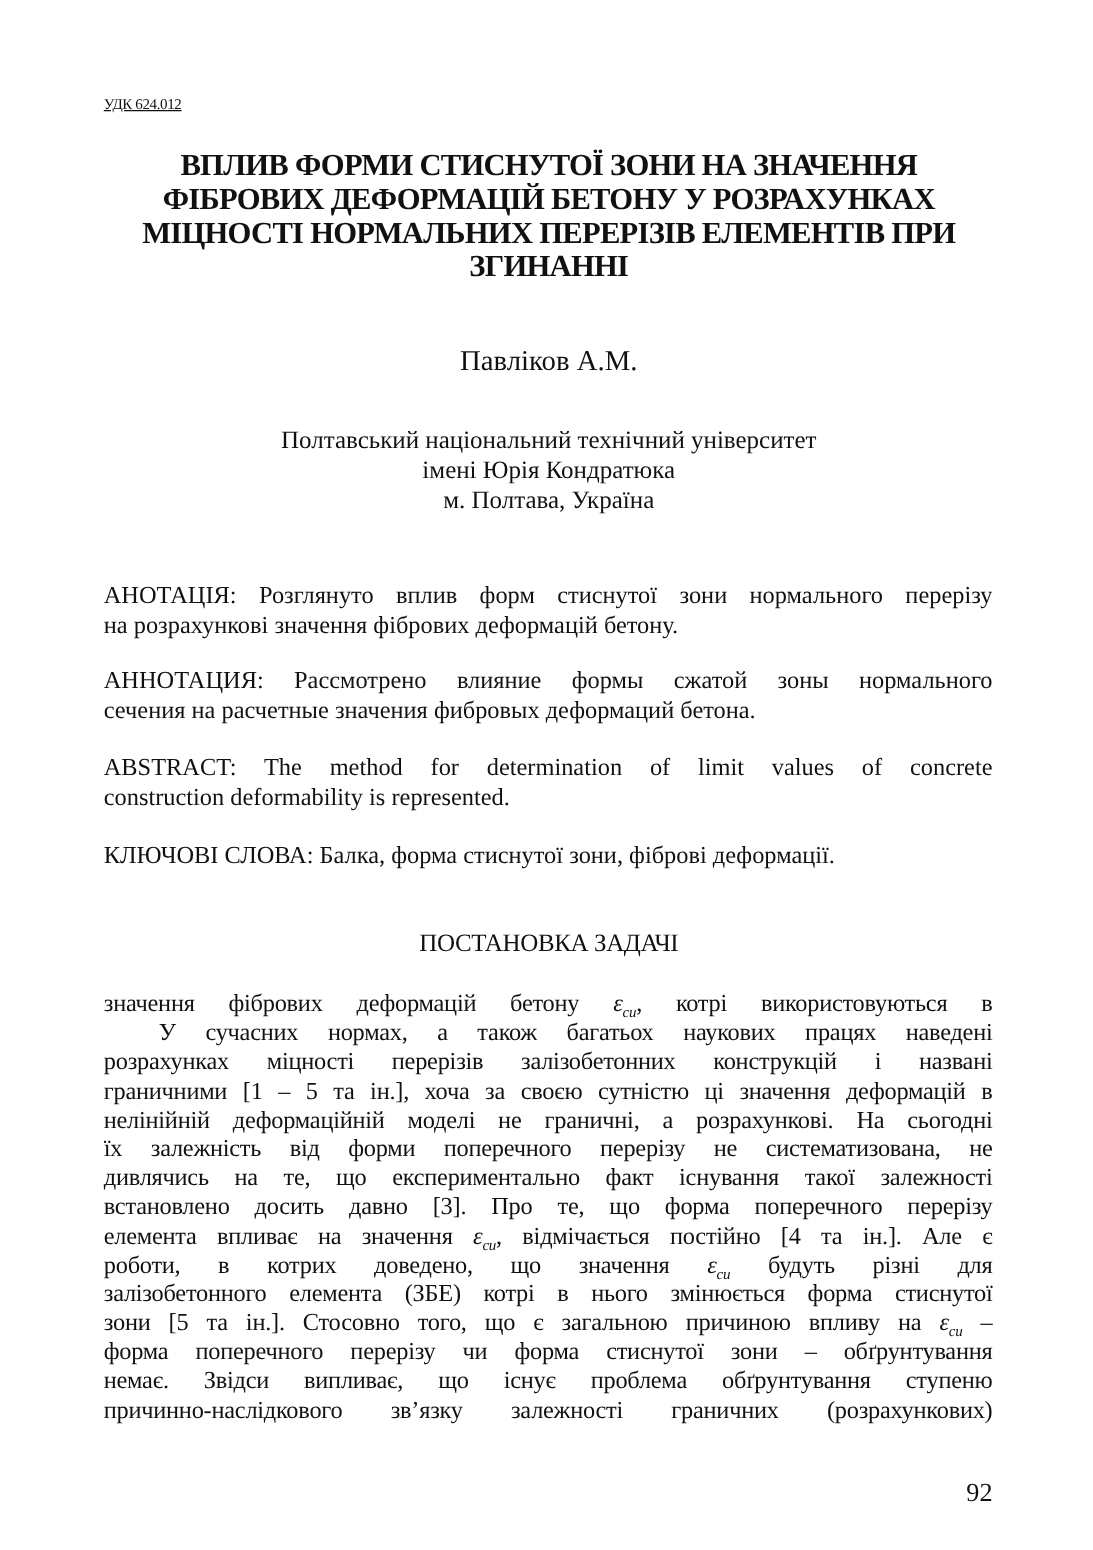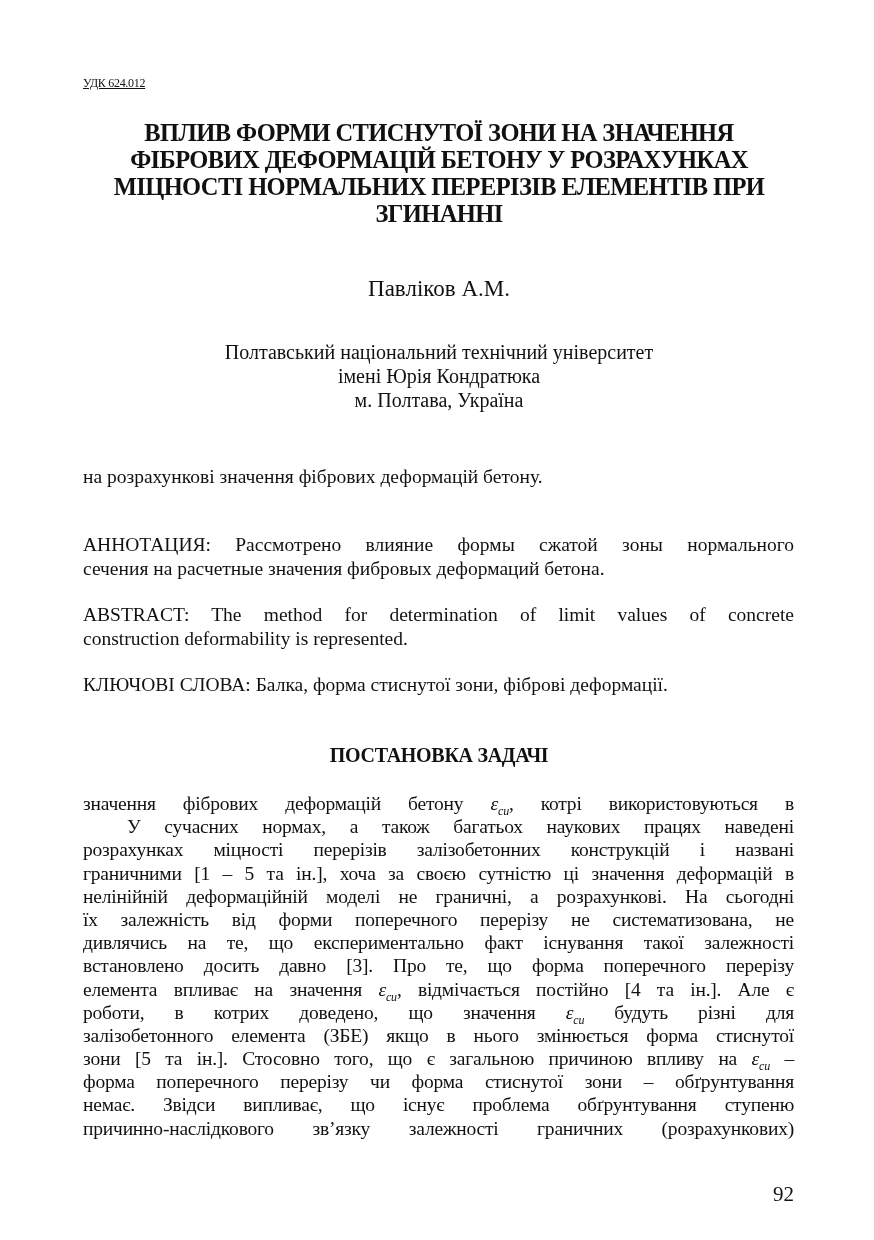--- a/index.html
+++ b/index.html
@@ -9,21 +9,21 @@
     .udk { left: 83px; top: 76px; font-size: 12px; letter-spacing: -0.3px; text-decoration: underline; }
     .title { left: 84px; width: 710px; top: 119px; text-align: center; font-weight: bold;
              font-size: 24.5px; line-height: 27px; letter-spacing: -0.6px; }
     .title div { white-space: nowrap; }
     .author { left: 84px; width: 710px; top: 276px; text-align: center; font-size: 23px; }
     .affil { left: 84px; width: 710px; top: 324px; text-align: center; font-size: 20px; line-height: 24px; margin-top: 16px; }
     .para { left: 83px; width: 711px; font-size: 19.5px; line-height: 24px; }
     .jl { display: block; text-align: justify; text-align-last: justify; white-space: nowrap; height: 24px; }
     .ll { display: block; text-align: left; white-space: nowrap; height: 24px; }
     .jl.indent { padding-left: 44px; }
-    .section { left: 84px; width: 710px; top: 744px; text-align: center; font-weight: bold; font-size: 20px; letter-spacing: -0.3px; }
+    .section { left: 84px; width: 710px; top: 744px; text-align: center; font-weight: normal; font-size: 20px; letter-spacing: -0.3px; }
     .body-text { left: 83px; width: 711px; top: 792px; font-size: 19.5px; line-height: 23.2px; letter-spacing: -0.2px; }
     .body-text .jl, .body-text .ll { height: 23.2px; }
     .jl > span { display: inline; }
     .eps { font-style: italic; }
     .eps sub { font-size: 12px; font-style: italic; }
     .pageno { left: 84px; width: 710px; top: 1182px; text-align: right; font-size: 21px; }
   </style>
 </head>
 <body>
 
@@ -38,20 +38,21 @@
 
 <div class="abs author">Павліков А.М.</div>
 
 <div class="abs affil">
   <div>Полтавський національний технічний університет</div>
   <div>імені Юрія Кондратюка</div>
   <div>м. Полтава, Україна</div>
 </div>
 
 <div class="abs para" style="top:465px;">
+  <span class="jl">АНОТАЦІЯ: Розглянуто вплив форм стиснутої зони нормального перерізу</span>
   <span class="ll">на розрахункові значення фібрових деформацій бетону.</span>
 </div>
 
 <div class="abs para" style="top:533px;">
   <span class="jl">АННОТАЦИЯ: Рассмотрено влияние формы сжатой зоны нормального</span>
   <span class="ll">сечения на расчетные значения фибровых деформаций бетона.</span>
 </div>
 
 <div class="abs para" style="top:603px;">
   <span class="jl">ABSTRACT: The method for determination of limit values of concrete</span>
@@ -68,20 +69,20 @@
     <span class="jl"><span>значення фібрових деформацій бетону </span><span class="eps"><span>ε</span><sub>cu</sub></span><span>, котрі використовуються в</span></span>
     <span class="jl indent">У сучасних нормах, а також багатьох наукових працях наведені</span>
     <span class="jl">розрахунках міцності перерізів залізобетонних конструкцій і названі</span>
     <span class="jl">граничними [1 – 5 та ін.], хоча за своєю сутністю ці значення деформацій в</span>
     <span class="jl">нелінійній деформаційній моделі не граничні, а розрахункові. На сьогодні</span>
     <span class="jl">їх залежність від форми поперечного перерізу не систематизована, не</span>
     <span class="jl">дивлячись на те, що експериментально факт існування такої залежності</span>
     <span class="jl">встановлено досить давно [3]. Про те, що форма поперечного перерізу</span>
     <span class="jl"><span>елемента впливає на значення </span><span class="eps"><span>ε</span><sub>cu</sub></span><span>, відмічається постійно [4 та ін.]. Але є</span></span>
     <span class="jl"><span>роботи, в котрих доведено, що значення </span><span class="eps"><span>ε</span><sub>cu</sub></span><span> будуть різні для</span></span>
-    <span class="jl">залізобетонного елемента (ЗБЕ) якщо в нього змінюється форма стиснутої</span>
+    <span class="jl">залізобетонного елемента (ЗБЕ) котрі в нього змінюється форма стиснутої</span>
     <span class="jl"><span>зони [5 та ін.]. Стосовно того, що є загальною причиною впливу на </span><span class="eps"><span>ε</span><sub>cu</sub></span><span> –</span></span>
     <span class="jl">форма поперечного перерізу чи форма стиснутої зони – обґрунтування</span>
     <span class="jl">немає. Звідси випливає, що існує проблема обґрунтування ступеню</span>
     <span class="jl">причинно-наслідкового зв’язку залежності граничних (розрахункових)</span>
   </div>
 
 <div class="abs pageno">92</div>
 
 </body></html>

